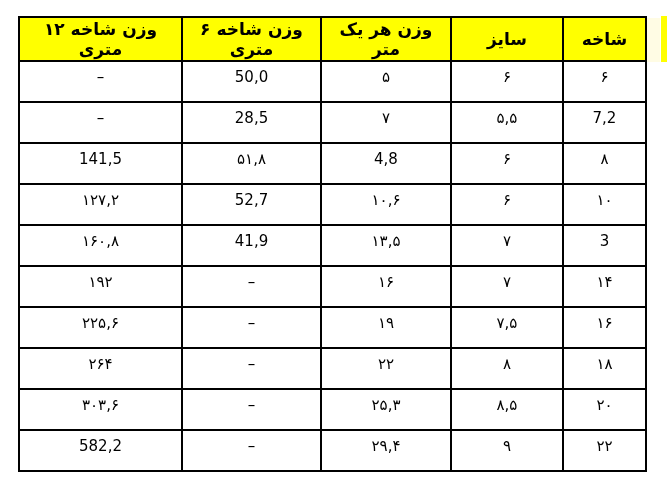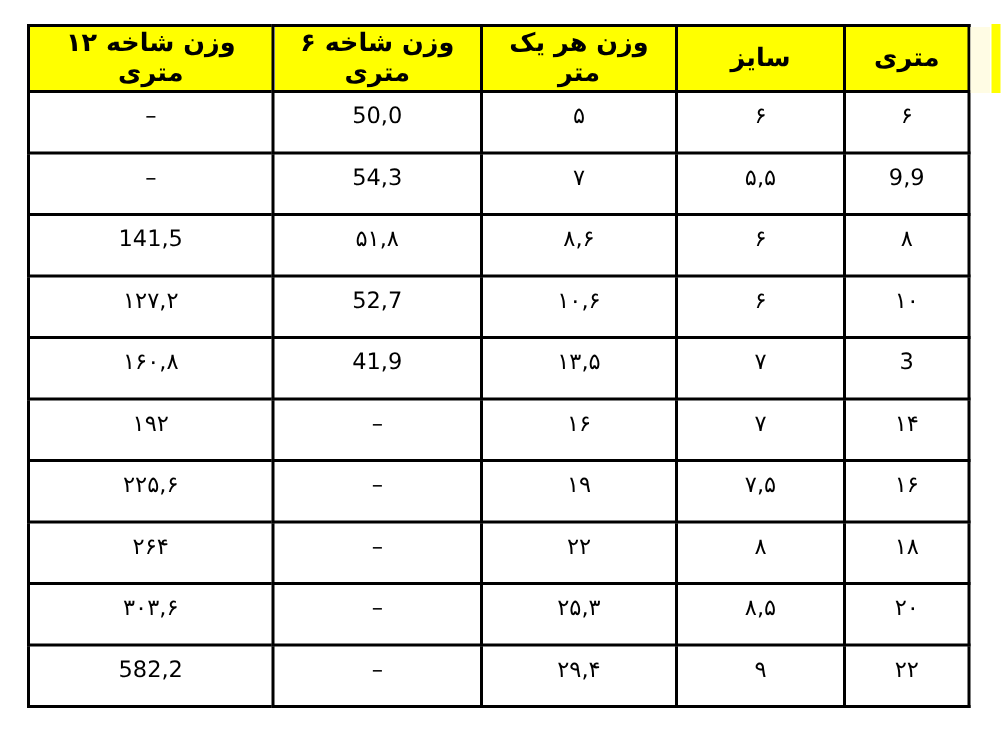--- a/index.html
+++ b/index.html
@@ -83,46 +83,46 @@
   <table class="weights-table" dir="rtl">
     <colgroup>
       <col class="c-size">
       <col class="c-thickness">
       <col class="c-per-meter">
       <col class="c-branch-6m">
       <col class="c-branch-12m">
     </colgroup>
     <thead>
       <tr id="header-row">
-          <th>متری</th>
+          <th>شاخه</th>
           <th>سایز</th>
           <th>وزن هر یک متر</th>
           <th>وزن شاخه ۶ متری</th>
           <th>وزن شاخه ۱۲ متری</th>
         </tr>
     </thead>
     <tbody id="table-body">
         <tr>
           <td>۶</td>
           <td>۶</td>
           <td>۵</td>
           <td>50,0</td>
           <td>–</td>
         </tr>
         <tr>
-          <td>9,9</td>
+          <td>7,2</td>
           <td>۵,۵</td>
           <td>۷</td>
-          <td>54,3</td>
+          <td>28,5</td>
           <td>–</td>
         </tr>
         <tr>
           <td>۸</td>
           <td>۶</td>
-          <td>۸,۶</td>
+          <td>4,8</td>
           <td>۵۱,۸</td>
           <td>141,5</td>
         </tr>
         <tr>
           <td>۱۰</td>
           <td>۶</td>
           <td>۱۰,۶</td>
           <td>52,7</td>
           <td>۱۲۷,۲</td>
         </tr>

